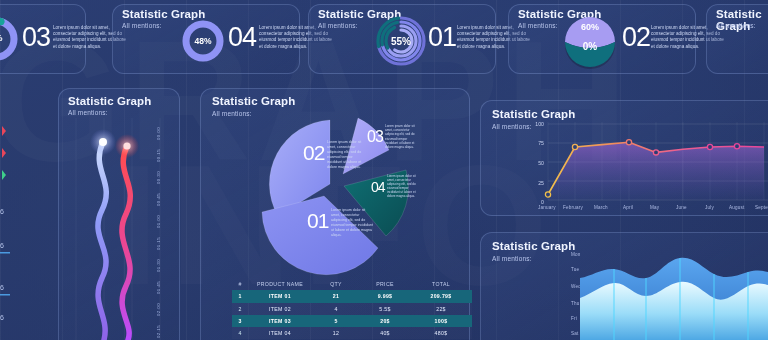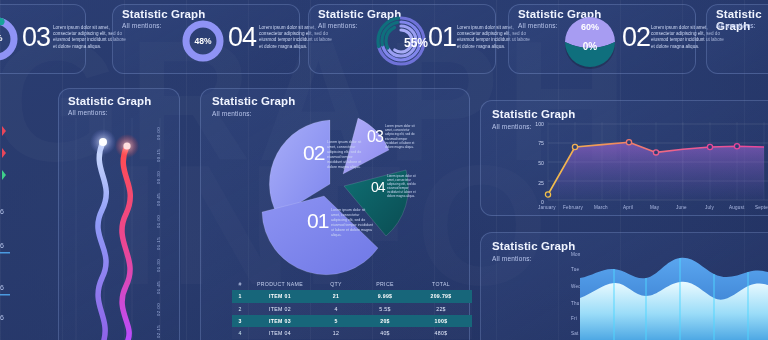--- a/index.html
+++ b/index.html
@@ -99,21 +99,21 @@
         <circle cx="27" cy="27" r="23" fill="none" stroke="#6f72d8" stroke-width="3.2" stroke-dasharray="101 144.5" stroke-linecap="round"></circle>
         <circle cx="27" cy="27" r="23" fill="none" stroke="#0f6f7d" stroke-width="3.2" stroke-dasharray="39 144.5" stroke-dashoffset="-102" stroke-linecap="round"></circle>
         <circle cx="27" cy="27" r="19" fill="none" stroke="#8186ec" stroke-width="3.2" stroke-dasharray="84 119.4" stroke-linecap="round"></circle>
         <circle cx="27" cy="27" r="19" fill="none" stroke="#0f6f7d" stroke-width="3.2" stroke-dasharray="30 119.4" stroke-dashoffset="-85" stroke-linecap="round"></circle>
         <circle cx="27" cy="27" r="15" fill="none" stroke="#9a9ef2" stroke-width="3.2" stroke-dasharray="62 94.2" stroke-linecap="round"></circle>
         <circle cx="27" cy="27" r="15" fill="none" stroke="#0f6f7d" stroke-width="3.2" stroke-dasharray="24 94.2" stroke-dashoffset="-63" stroke-linecap="round"></circle>
         <circle cx="27" cy="27" r="11" fill="none" stroke="#a7abf6" stroke-width="3.2" stroke-dasharray="41 69.1" stroke-linecap="round"></circle>
       </g>
     </svg>
   </div>
-  <div class="donut-label" style="left:374px;top:36px;width:54px;font-size:12px;text-align:right;">55%</div>
+  <div class="donut-label" style="left:374px;top:36px;width:54px;font-size:10px;">55%</div>
   <div class="num" style="position:absolute;left:428px;top:24px;">01</div>
   <div class="lorem" style="position:absolute;left:457px;top:25px;">Lorem ipsum dolor sit amet, consectetur adipiscing elit, sed do eiusmod tempor incididunt ut labore et dolore magna aliqua.</div>
 
   <div class="card" style="left:508px;top:4px;width:188px;height:70px;"></div>
   <div class="card-title" style="left:518px;top:8px;">Statistic Graph</div>
   <div class="card-sub" style="left:518px;top:22px;">All mentions:</div>
   <div style="position:absolute;left:562px;top:14px;width:56px;height:56px;">
     <svg width="56" height="56" viewBox="0 0 56 56">
       <ellipse cx="28" cy="31" rx="25" ry="24" fill="rgba(0,0,0,.20)"></ellipse>
       <path d="M3 28 A25 25 0 0 1 53 28 Q28 40 3 28 Z" fill="#a79cf2"></path>

